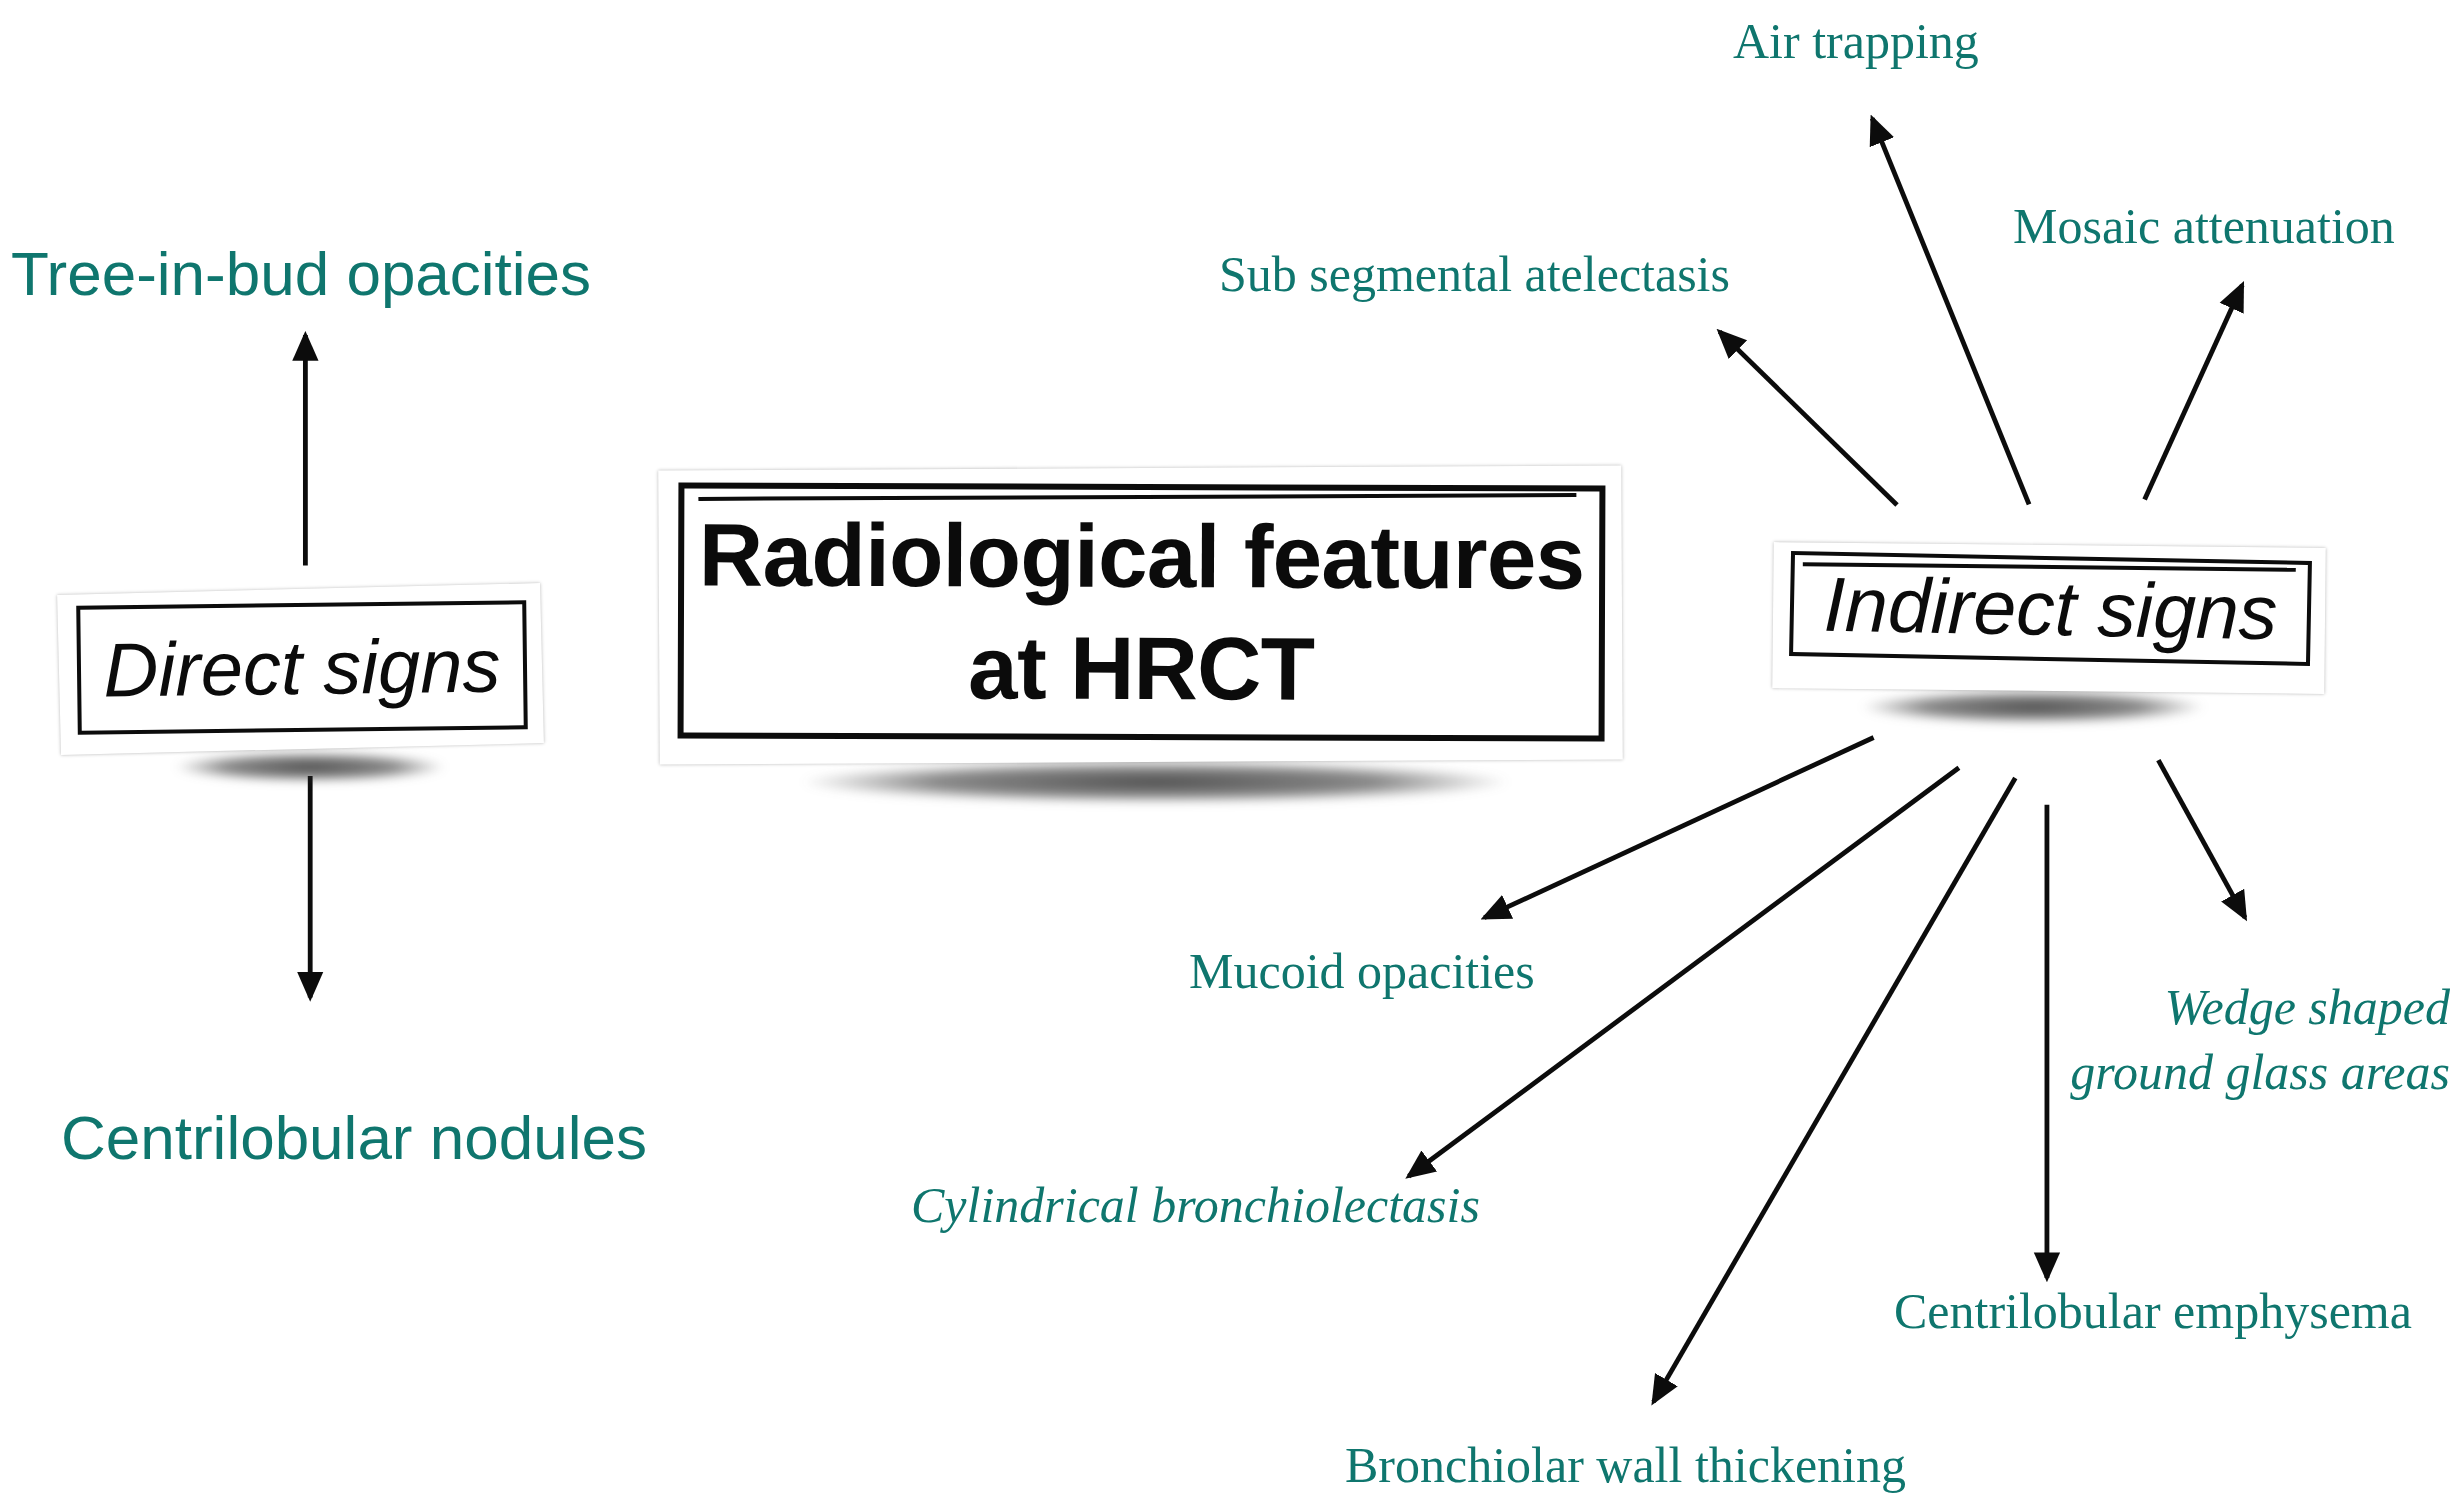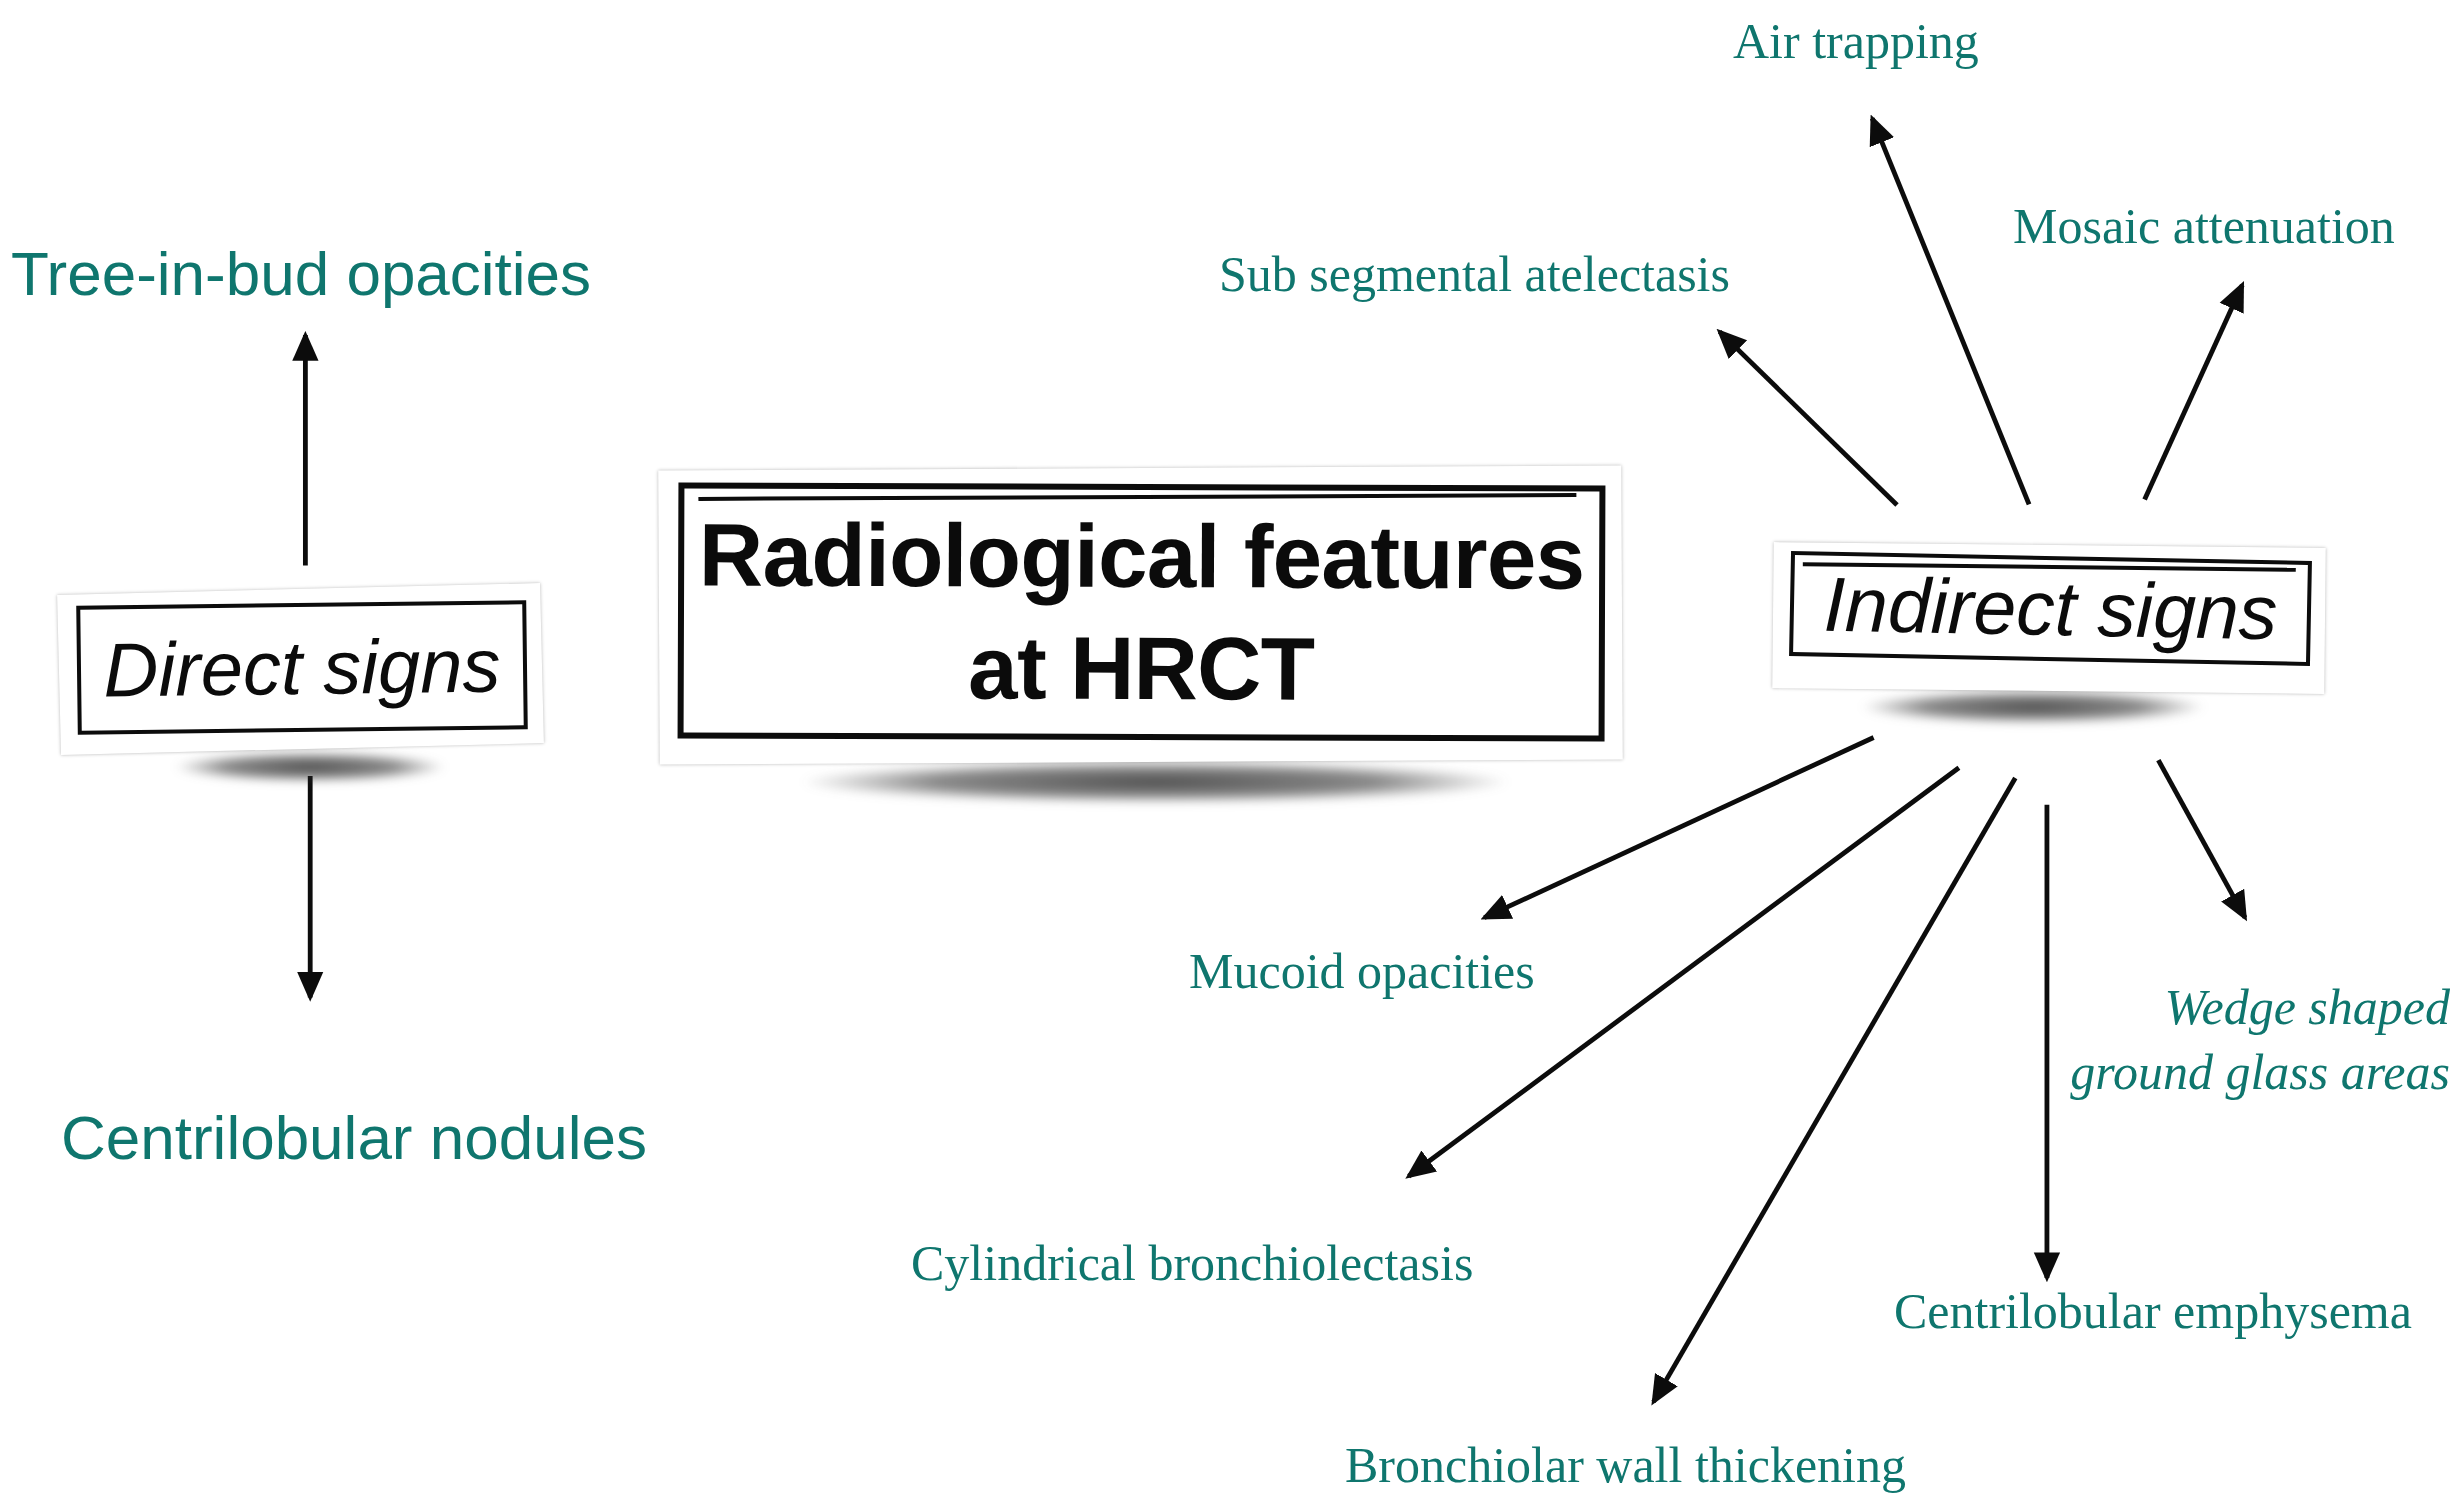--- a/index.html
+++ b/index.html
@@ -126,19 +126,19 @@
     <span class="box-label">Indirect signs</span>
   </div>
 
   <div class="label sans" style="left:5px; top:238px;margin-left:6px;">Tree-in-bud opacities</div>
   <div class="label sans" style="left:61px; top:1102px;">Centrilobular nodules</div>
 
   <div class="label serif" style="left:1733px; top:12.4px;">Air trapping</div>
   <div class="label serif" style="left:2013px; top:197px;">Mosaic attenuation</div>
   <div class="label serif" style="left:1219px; top:245px;">Sub segmental atelectasis</div>
   <div class="label serif" style="left:1189px; top:942px;">Mucoid opacities</div>
-  <div class="label serif" style="left:911px; top:1234px;">Cylindrical bronchiolectasis</div>
+  <div class="label serif" style="left:911px; top:1176px;font-style:italic;">Cylindrical bronchiolectasis</div>
   <div class="label serif" style="left:1345px; top:1436px;">Bronchiolar wall thickening</div>
   <div class="label serif" id="label-wedge" style="left:2043px; top:975px;">Wedge shaped ground glass areas</div>
   <div class="label serif" style="left:1894px; top:1282px;">Centrilobular emphysema</div>
 
 </div>
 
 
 </body></html>

